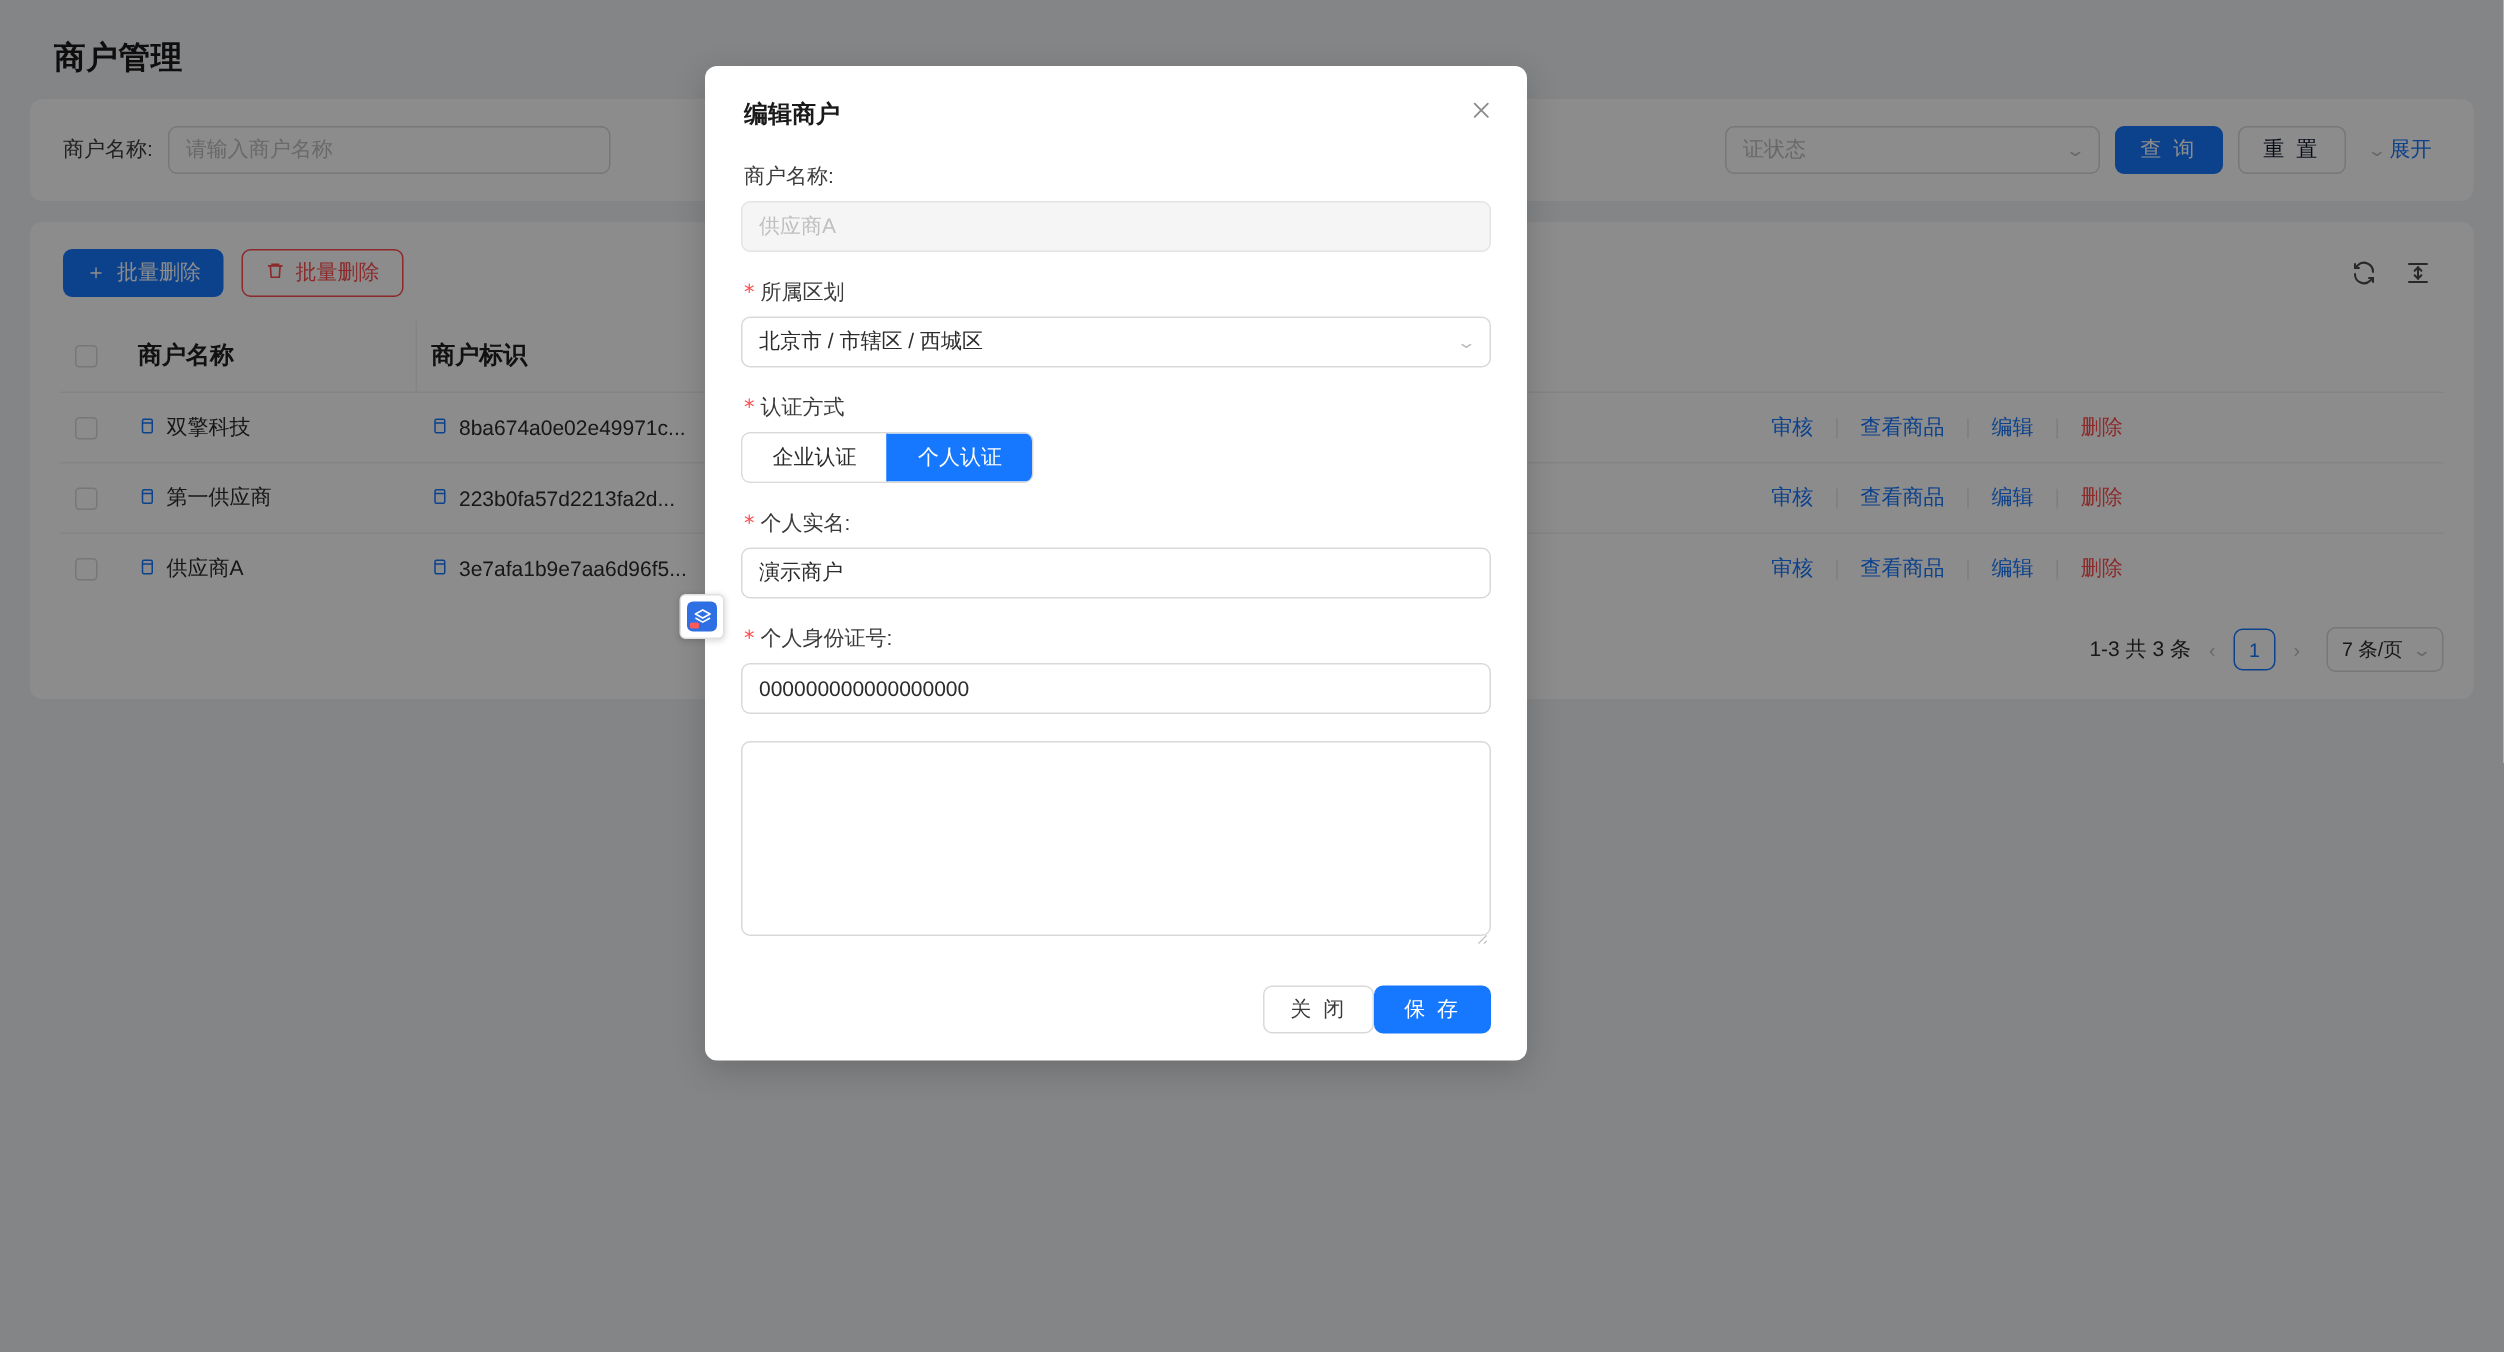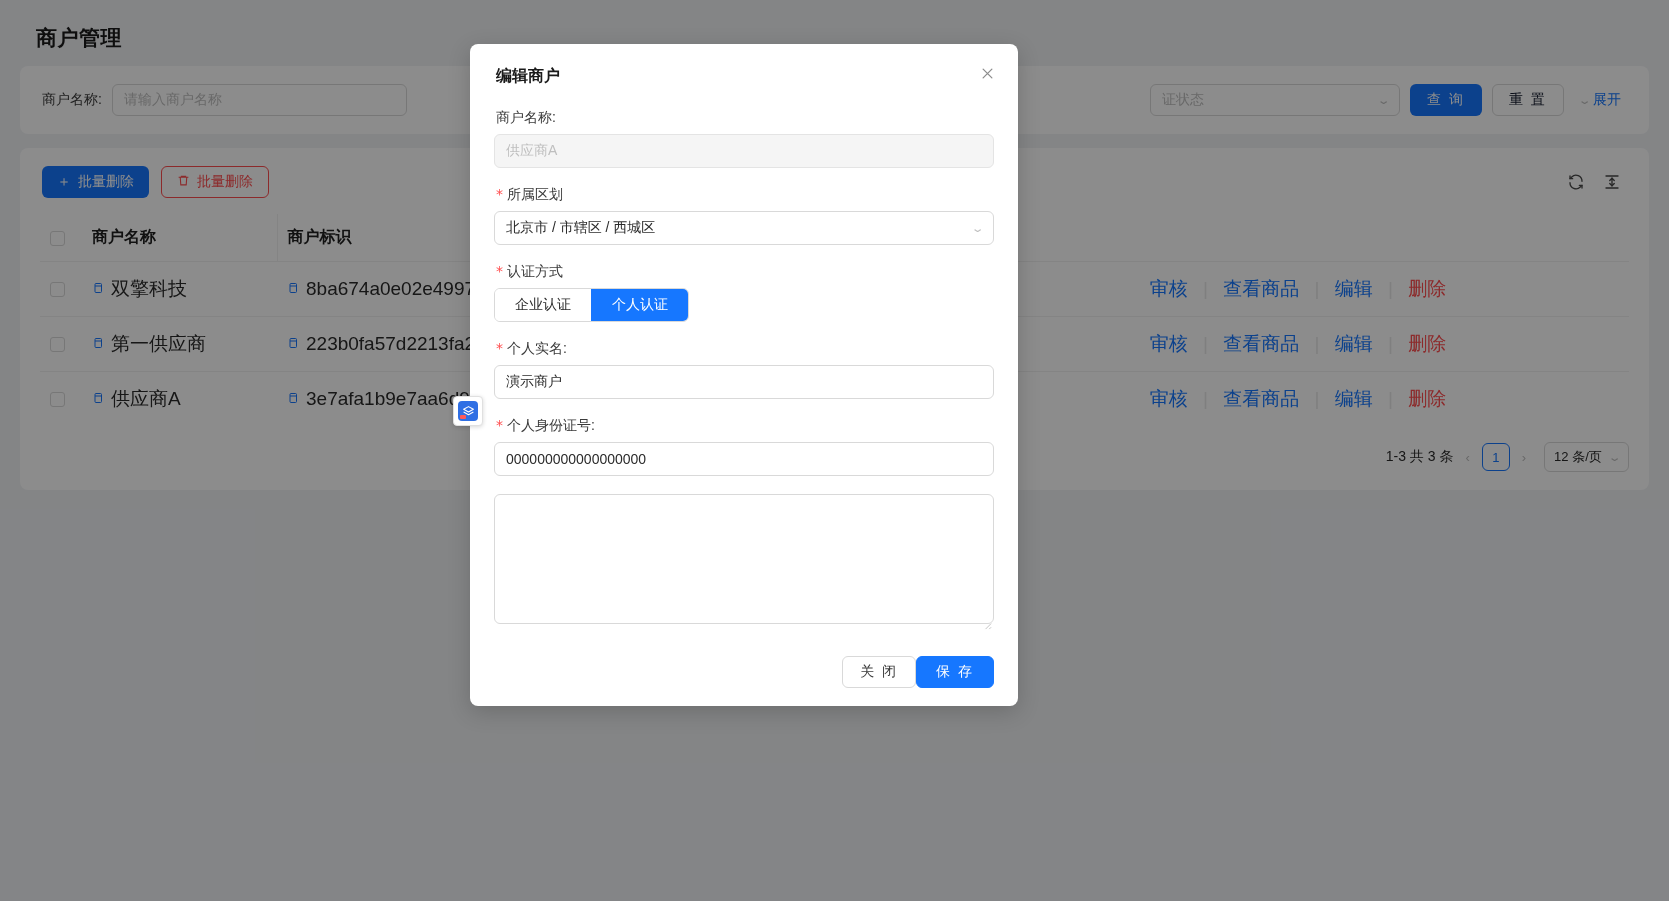--- a/index.html
+++ b/index.html
@@ -100,21 +100,21 @@
   .tool-icon { width: 18px; height: 18px; color: #555; cursor: pointer; }
 
   table.data-table { width: 100%; border-collapse: collapse; }
   table.data-table th {
     text-align: left; font-size: 16px; font-weight: bold; color: #1f1f1f;
     padding: 13px 10px; background: #fff;
     border-bottom: 1px solid #f0f0f0;
     white-space: nowrap;
   }
   table.data-table td {
-    font-size: 19px; color: #2b2b2b; padding: 14px 10px;
+    font-size: 14px; color: #2b2b2b; padding: 14px 10px;
     border-bottom: 1px solid #f0f0f0; white-space: nowrap;
   }
   table.data-table tr:last-child td { border-bottom: none; }
   th.col-sep { border-left: 1px solid #f0f0f0; }
   .cb {
     width: 15px; height: 15px; border: 1px solid #d9d9d9;
     border-radius: 3px; background: #fff; display: inline-block;
     vertical-align: middle; cursor: pointer;
   }
   .cell-flex { display: flex; align-items: center; gap: 7px; }
@@ -469,21 +469,21 @@
 
         </tbody>
       </table>
 
       <div class="pagination">
         <span>1-3 共 3 条</span>
         <span class="pg-arrow">‹</span>
         <span class="pg-num">1</span>
         <span class="pg-arrow">›</span>
         <span class="pg-size">
-          <span>12 条/页</span>
+          <span>7 条/页</span>
           <span class="chev">⌄</span>
         </span>
       </div>
 
     </div>
   </div>
 
 </div>
 
 <div id="mask"></div>

